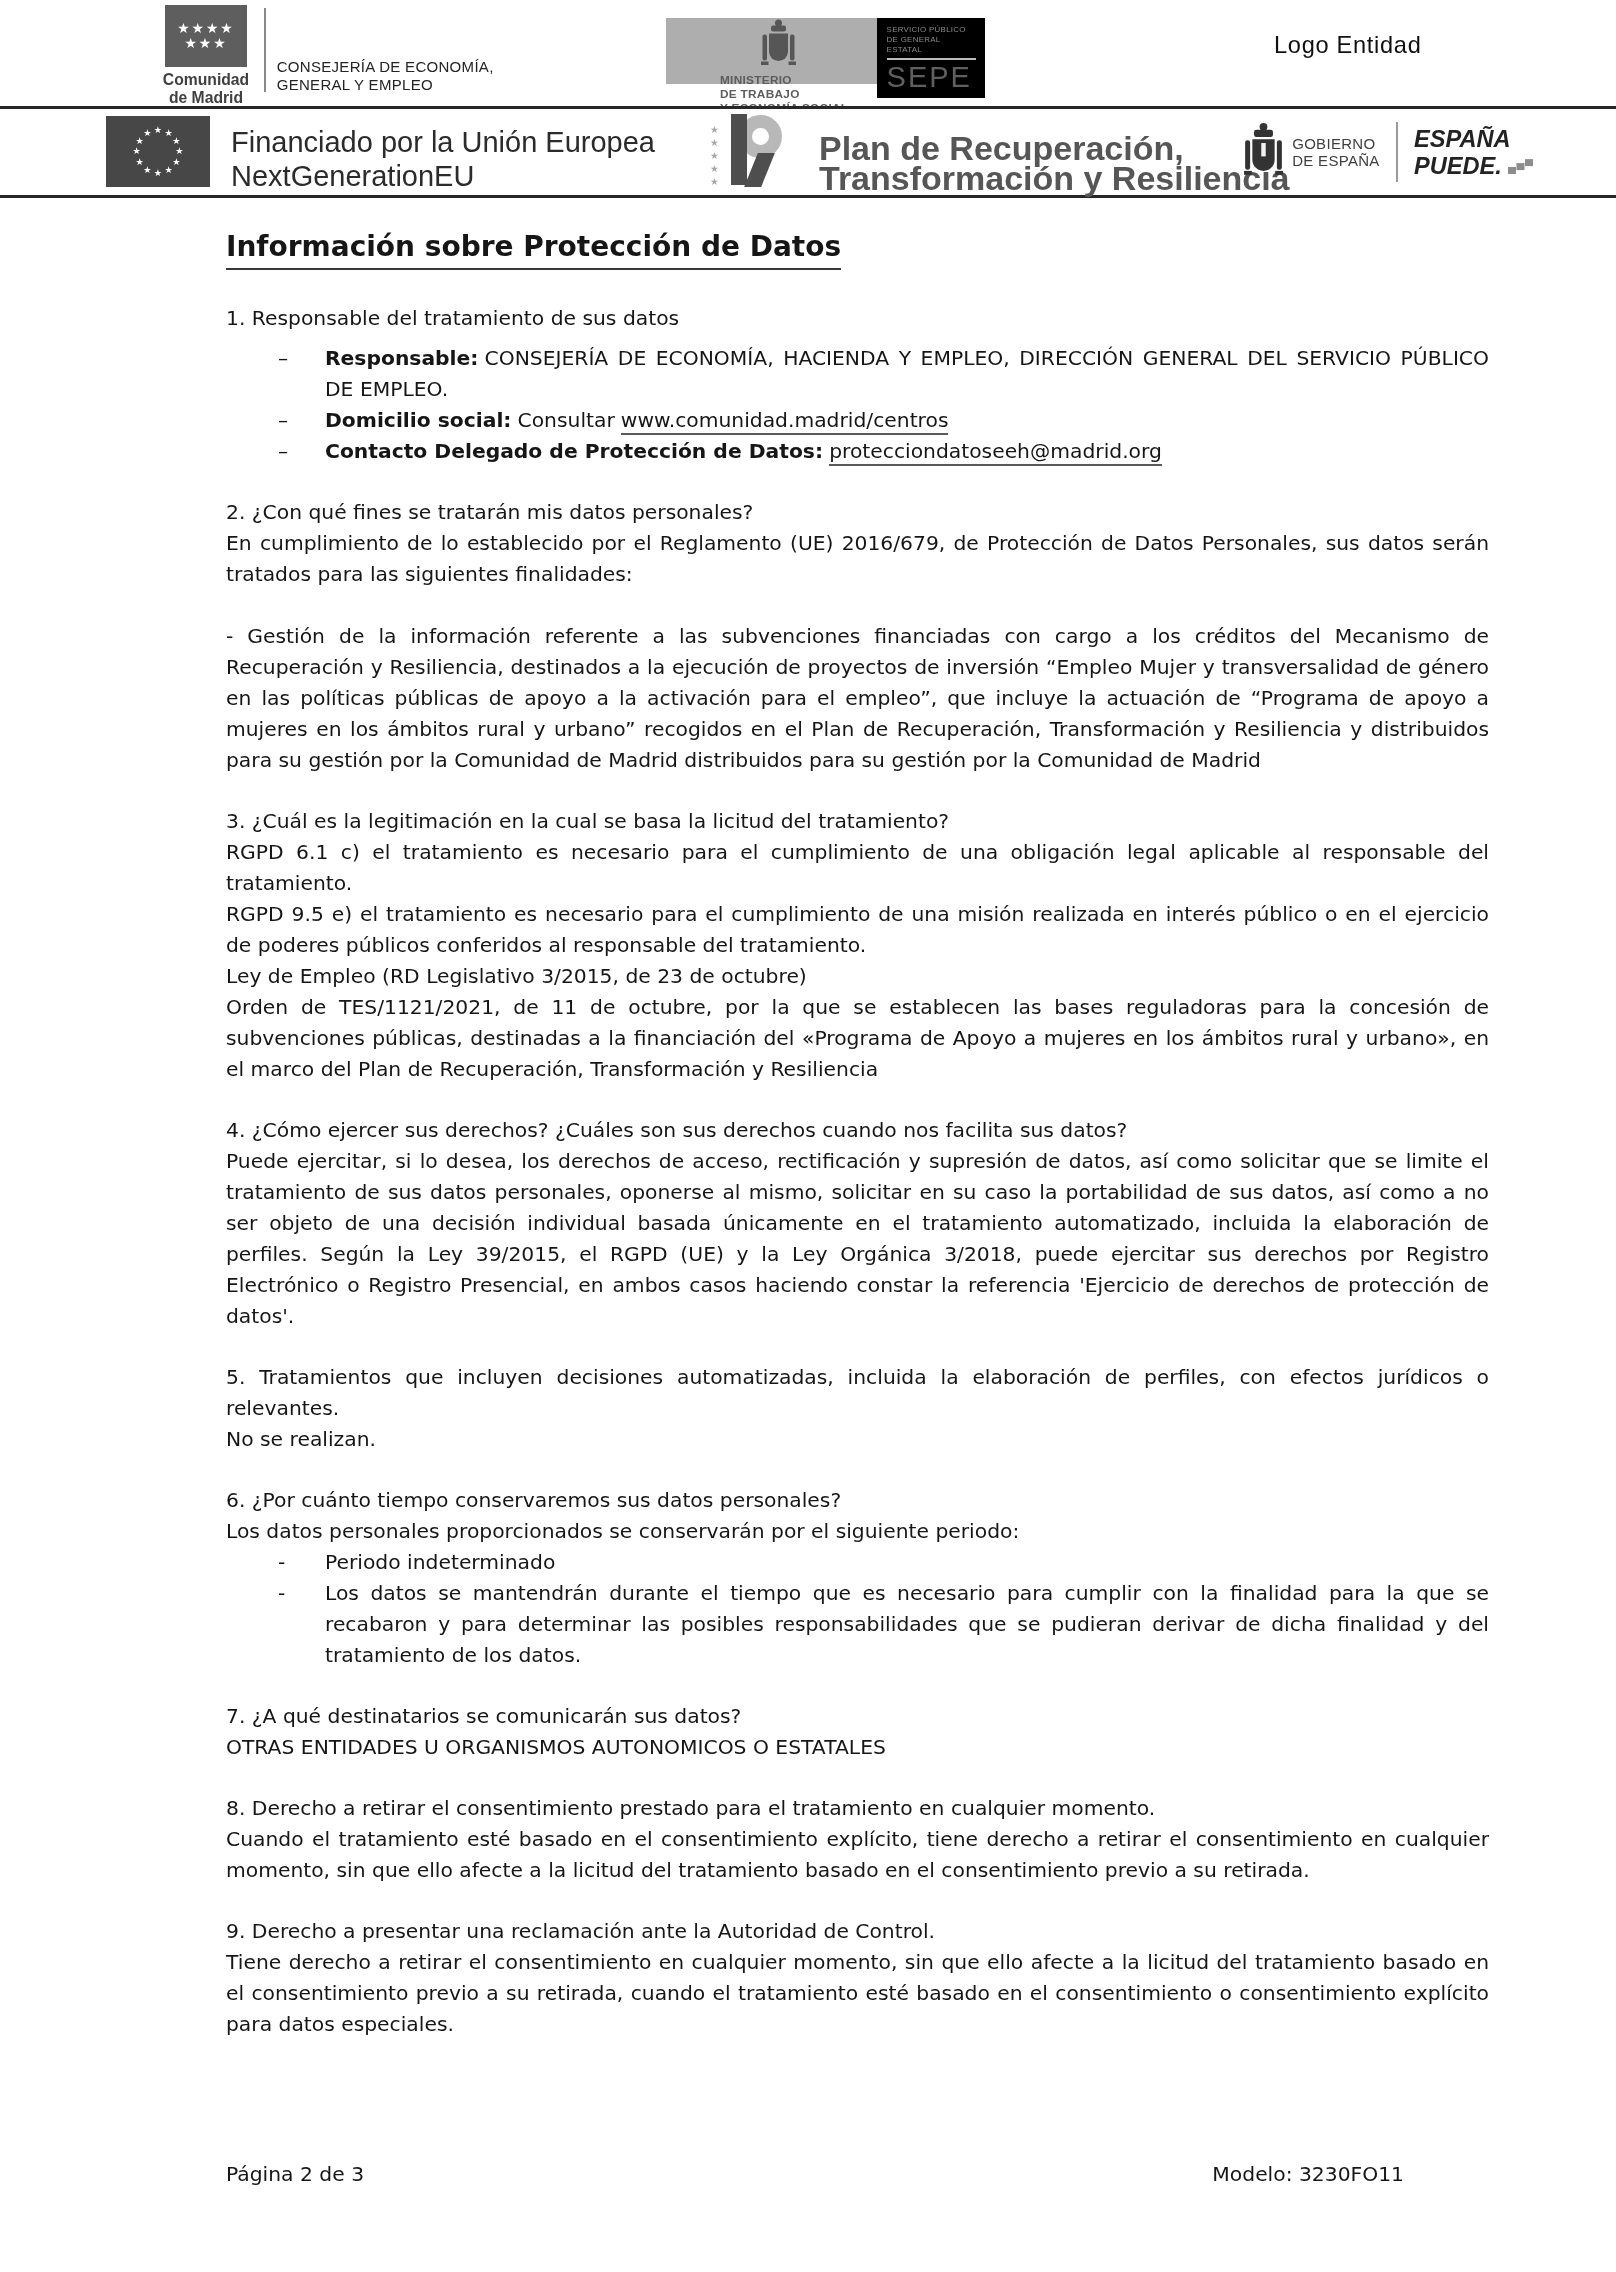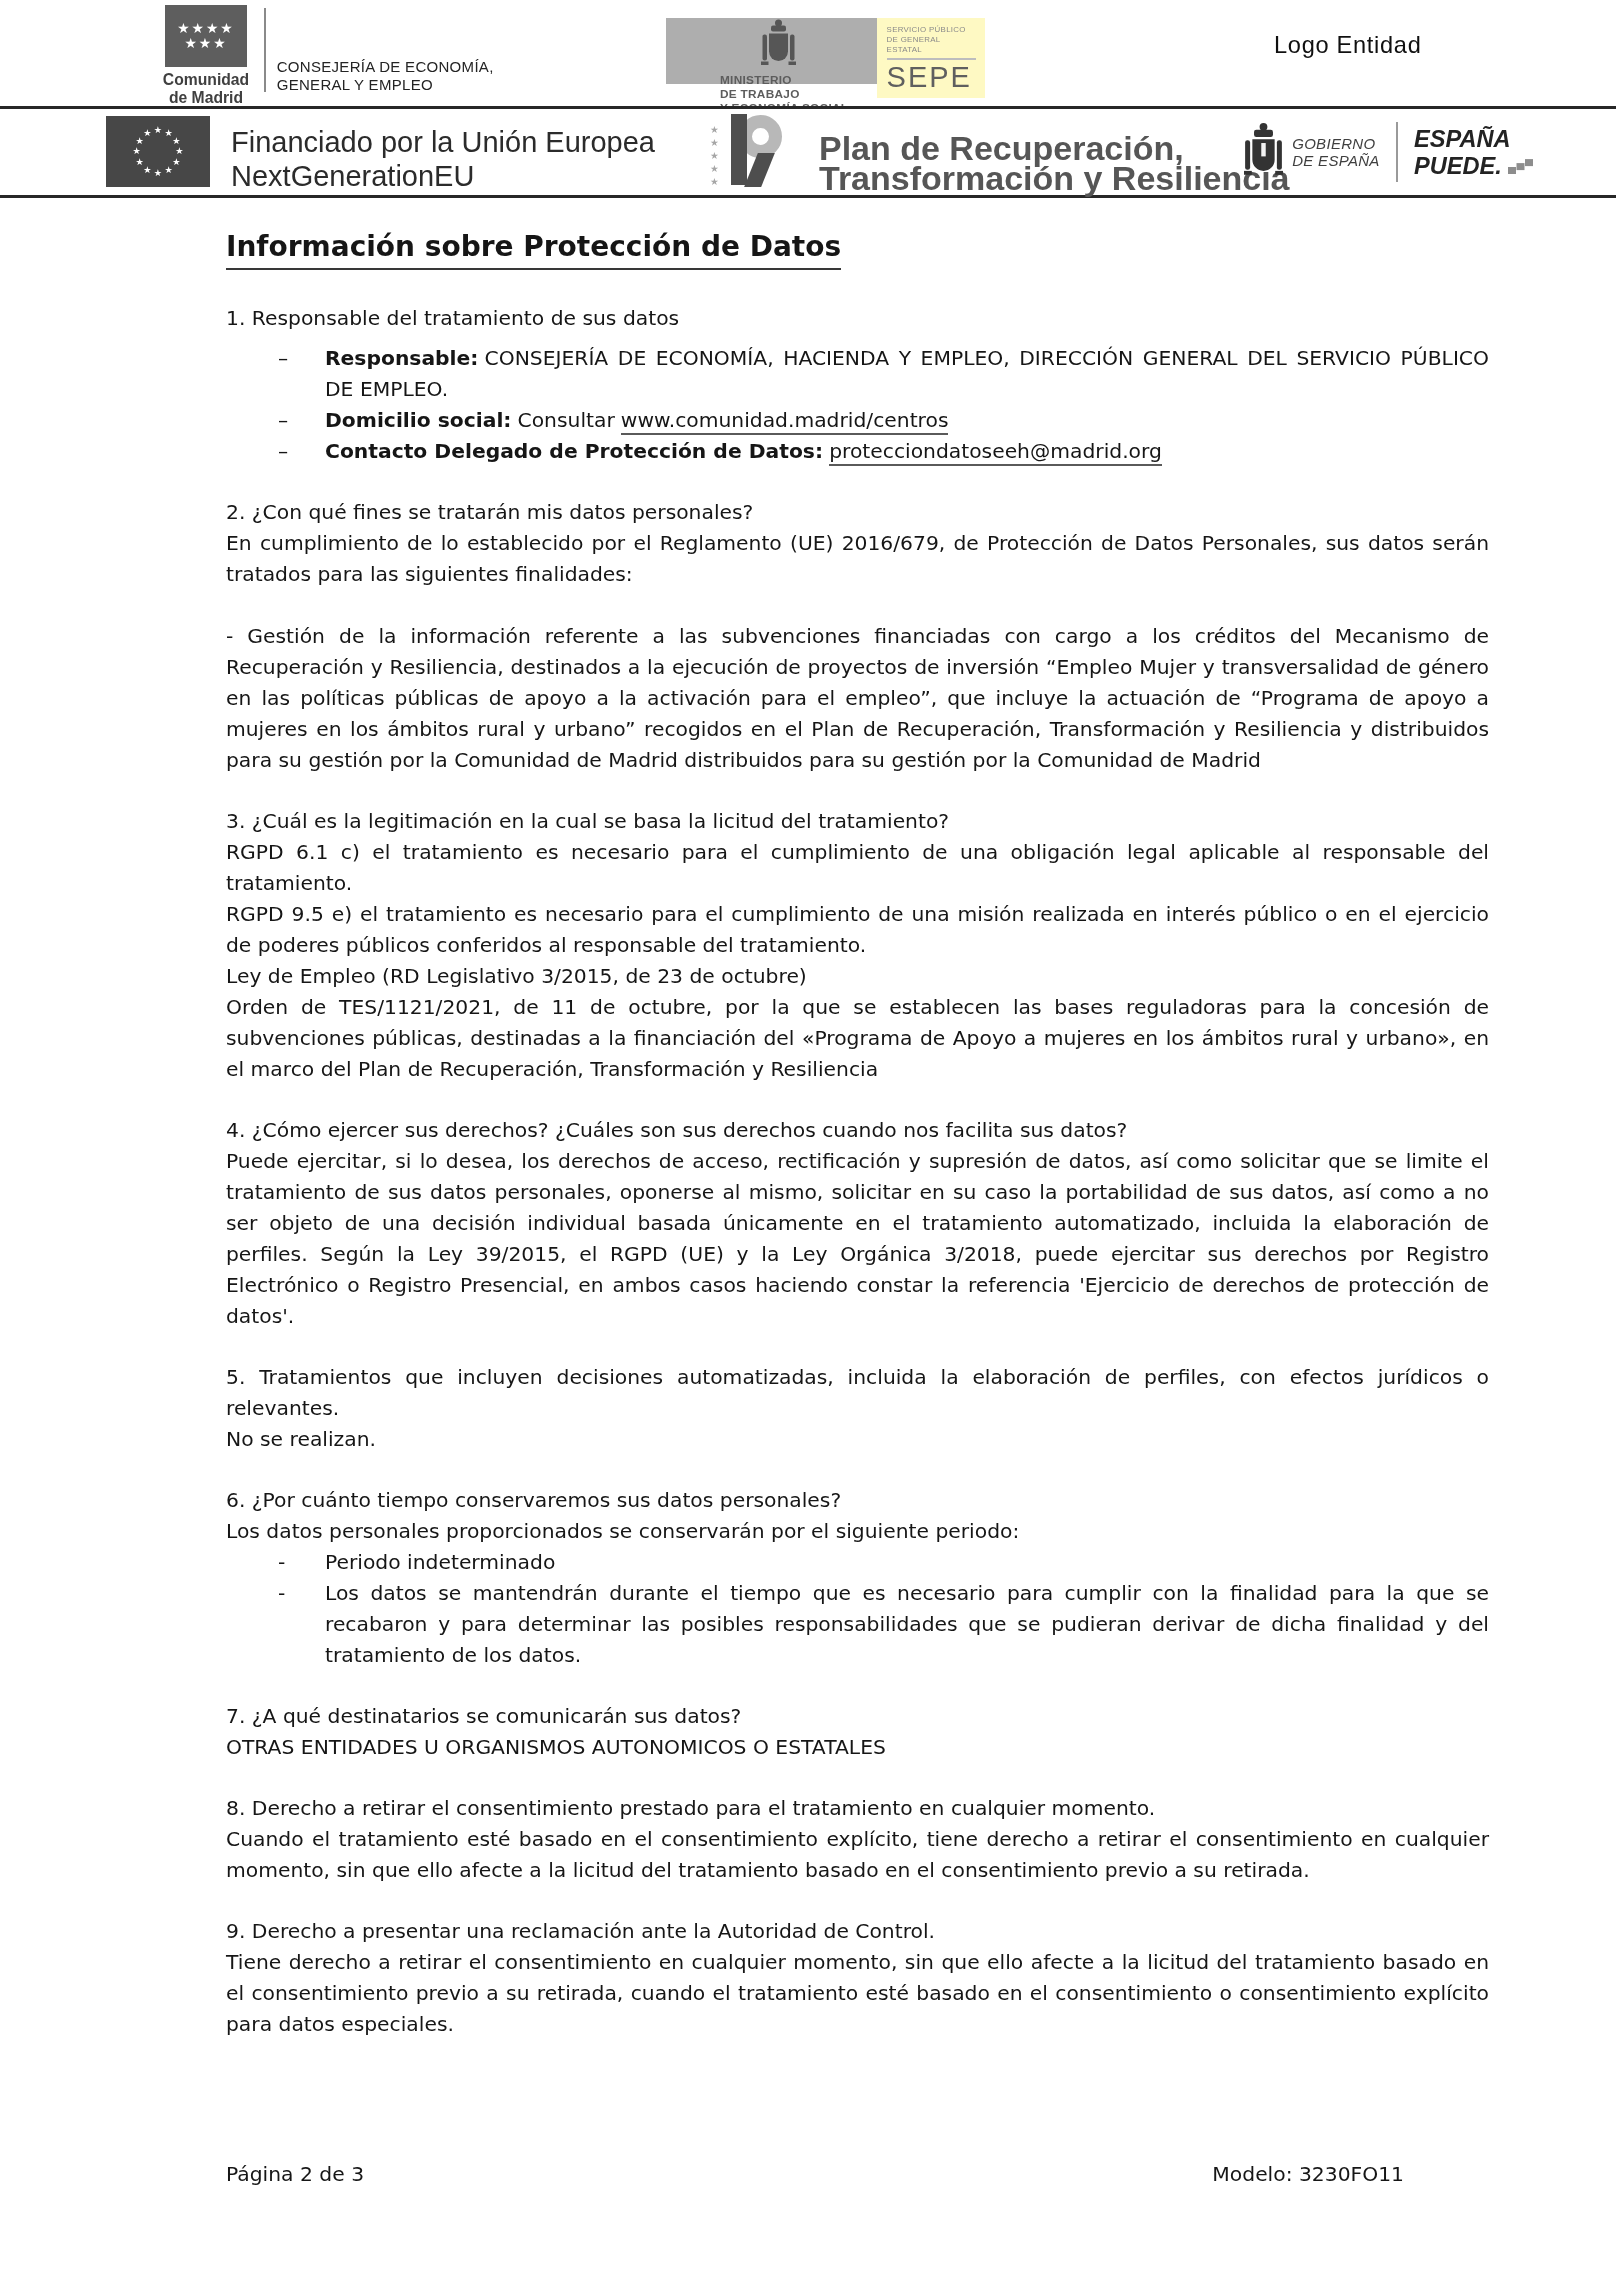--- a/index.html
+++ b/index.html
@@ -18,21 +18,21 @@
   .v-divider{width:2px;background:#8a8a8a;margin:2.6px 10.5px 0 9.2px;height:84px;}
   .consejeria{font-family:"Liberation Sans",sans-serif;font-size:15px;line-height:18.4px;
               color:#242424;margin-top:auto;padding-bottom:2.6px;letter-spacing:0.3px;}
 
   .ministerio-block{position:absolute;left:666px;top:18.4px;display:flex;height:66px;}
   .ministerio-box{width:197px;height:66px;background:#aeaeae;display:flex;align-items:center;
                   padding-left:14.4px;flex-direction:column;}
   .coat{flex:none;}
   .ministerio-text{font-family:"Liberation Sans",sans-serif;font-weight:bold;font-size:11.8px;
                    line-height:13.8px;color:#5d5d5d;margin-left:10.5px;letter-spacing:0.3px;}
-  .sepe-box{width:89px;height:66px;background:#fef9c3;padding:6.6px 9.2px;box-sizing:content-box;}
+  .sepe-box{width:89px;height:66px;background:#000000;padding:6.6px 9.2px;box-sizing:content-box;}
   .sepe-small{font-family:"Liberation Sans",sans-serif;font-size:7.9px;line-height:9.8px;
               color:#8a8a8a;letter-spacing:0.3px;}
   .sepe-rule{height:1.3px;background:#bdbdbd;margin:3.9px 0 2.6px 0;}
   .sepe-big{font-family:"Liberation Sans",sans-serif;font-size:29px;color:#5f5f5f;
             letter-spacing:2px;line-height:31.5px;}
   .logo-entidad{position:absolute;left:1274px;top:31.5px;font-family:"Liberation Sans",sans-serif;
                 font-size:23.6px;color:#101010;letter-spacing:0.7px;}
 
   
   .eu-band{position:absolute;left:0;top:106px;width:100%;height:86px;background:#fff;
@@ -43,21 +43,21 @@
   .prtr-logo{position:absolute;left:710px;top:5.2px;width:98px;height:75px;}
   .r-stars{position:absolute;left:0;top:9.2px;width:11.8px;font-size:9.8px;line-height:13px;
            color:#a6a6a6;word-break:break-all;}
   .r-ring{position:absolute;left:29px;top:1.3px;width:43px;height:43px;border-radius:50%;
           border:13.8px solid #b8b8b8;box-sizing:border-box;}
   .r-stem{position:absolute;left:21px;top:0;width:15.7px;height:71px;background:#4e4e4e;}
   .r-leg{position:absolute;left:41px;top:39px;width:17px;height:34px;background:#4e4e4e;
          transform:skewX(-22deg);}
   .prtr-text{position:absolute;left:819px;top:23.6px;font-family:"Liberation Sans",sans-serif;
              font-weight:bold;font-size:34px;line-height:30px;color:#565656;}
-  .gobierno-block{position:absolute;left:1244px;top:7.9px;display:flex;align-items:center;height:71px;font-style:italic;}
+  .gobierno-block{position:absolute;left:1244px;top:7.9px;display:flex;align-items:center;height:71px;}
   .gob-text{font-family:"Liberation Sans",sans-serif;font-size:15px;line-height:17.7px;
             color:#3f3f3f;margin-left:9.2px;letter-spacing:0.3px;}
   .gob-divider{position:absolute;left:1396px;top:13px;width:2px;height:60px;background:#9a9a9a;}
   .espana-block{position:absolute;left:1414px;top:17px;font-family:"Liberation Sans",sans-serif;
                 font-weight:bold;font-style:italic;font-size:23.6px;line-height:27px;color:#232323;}
   .stairs-icon{display:inline-block;width:7.2px;height:7.2px;background:#8d8d8d;margin-left:6.6px;
                box-shadow:8.5px -3.9px 0 #8d8d8d,17px -7.9px 0 #8d8d8d;}
 
   
   .doc{position:absolute;left:226px;top:230px;width:1263px;font-size:20.3px;line-height:31px;}

